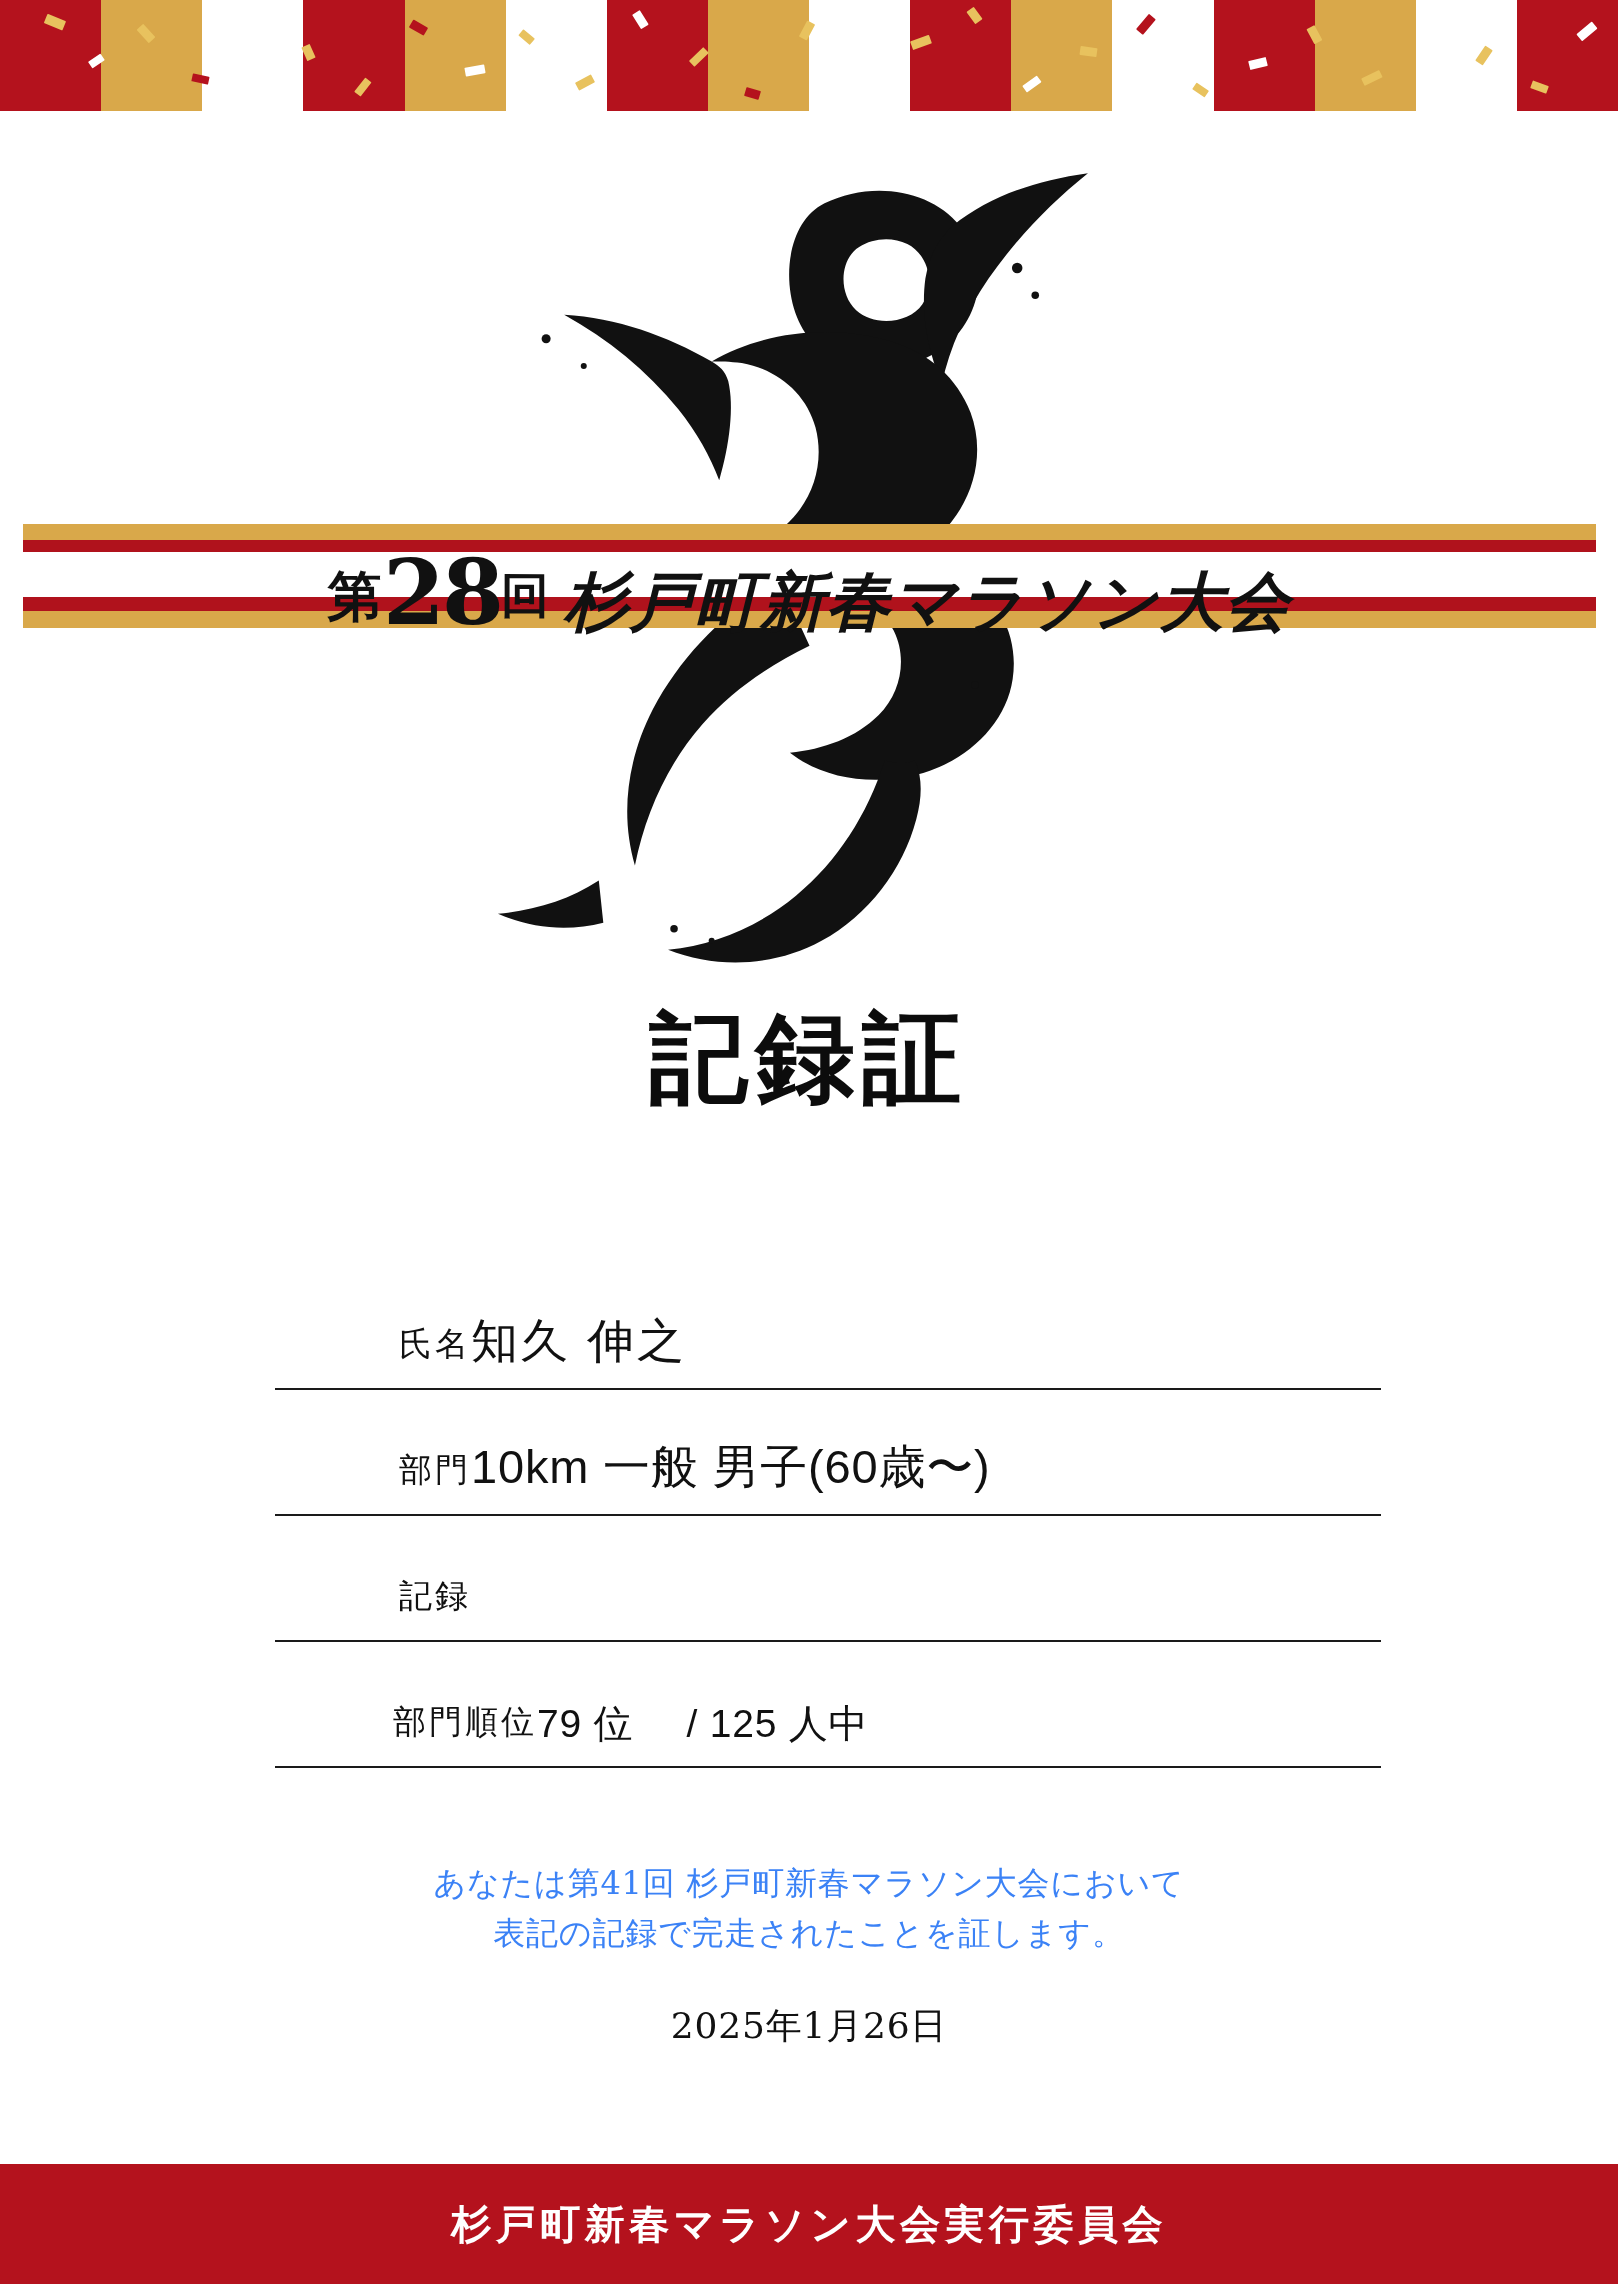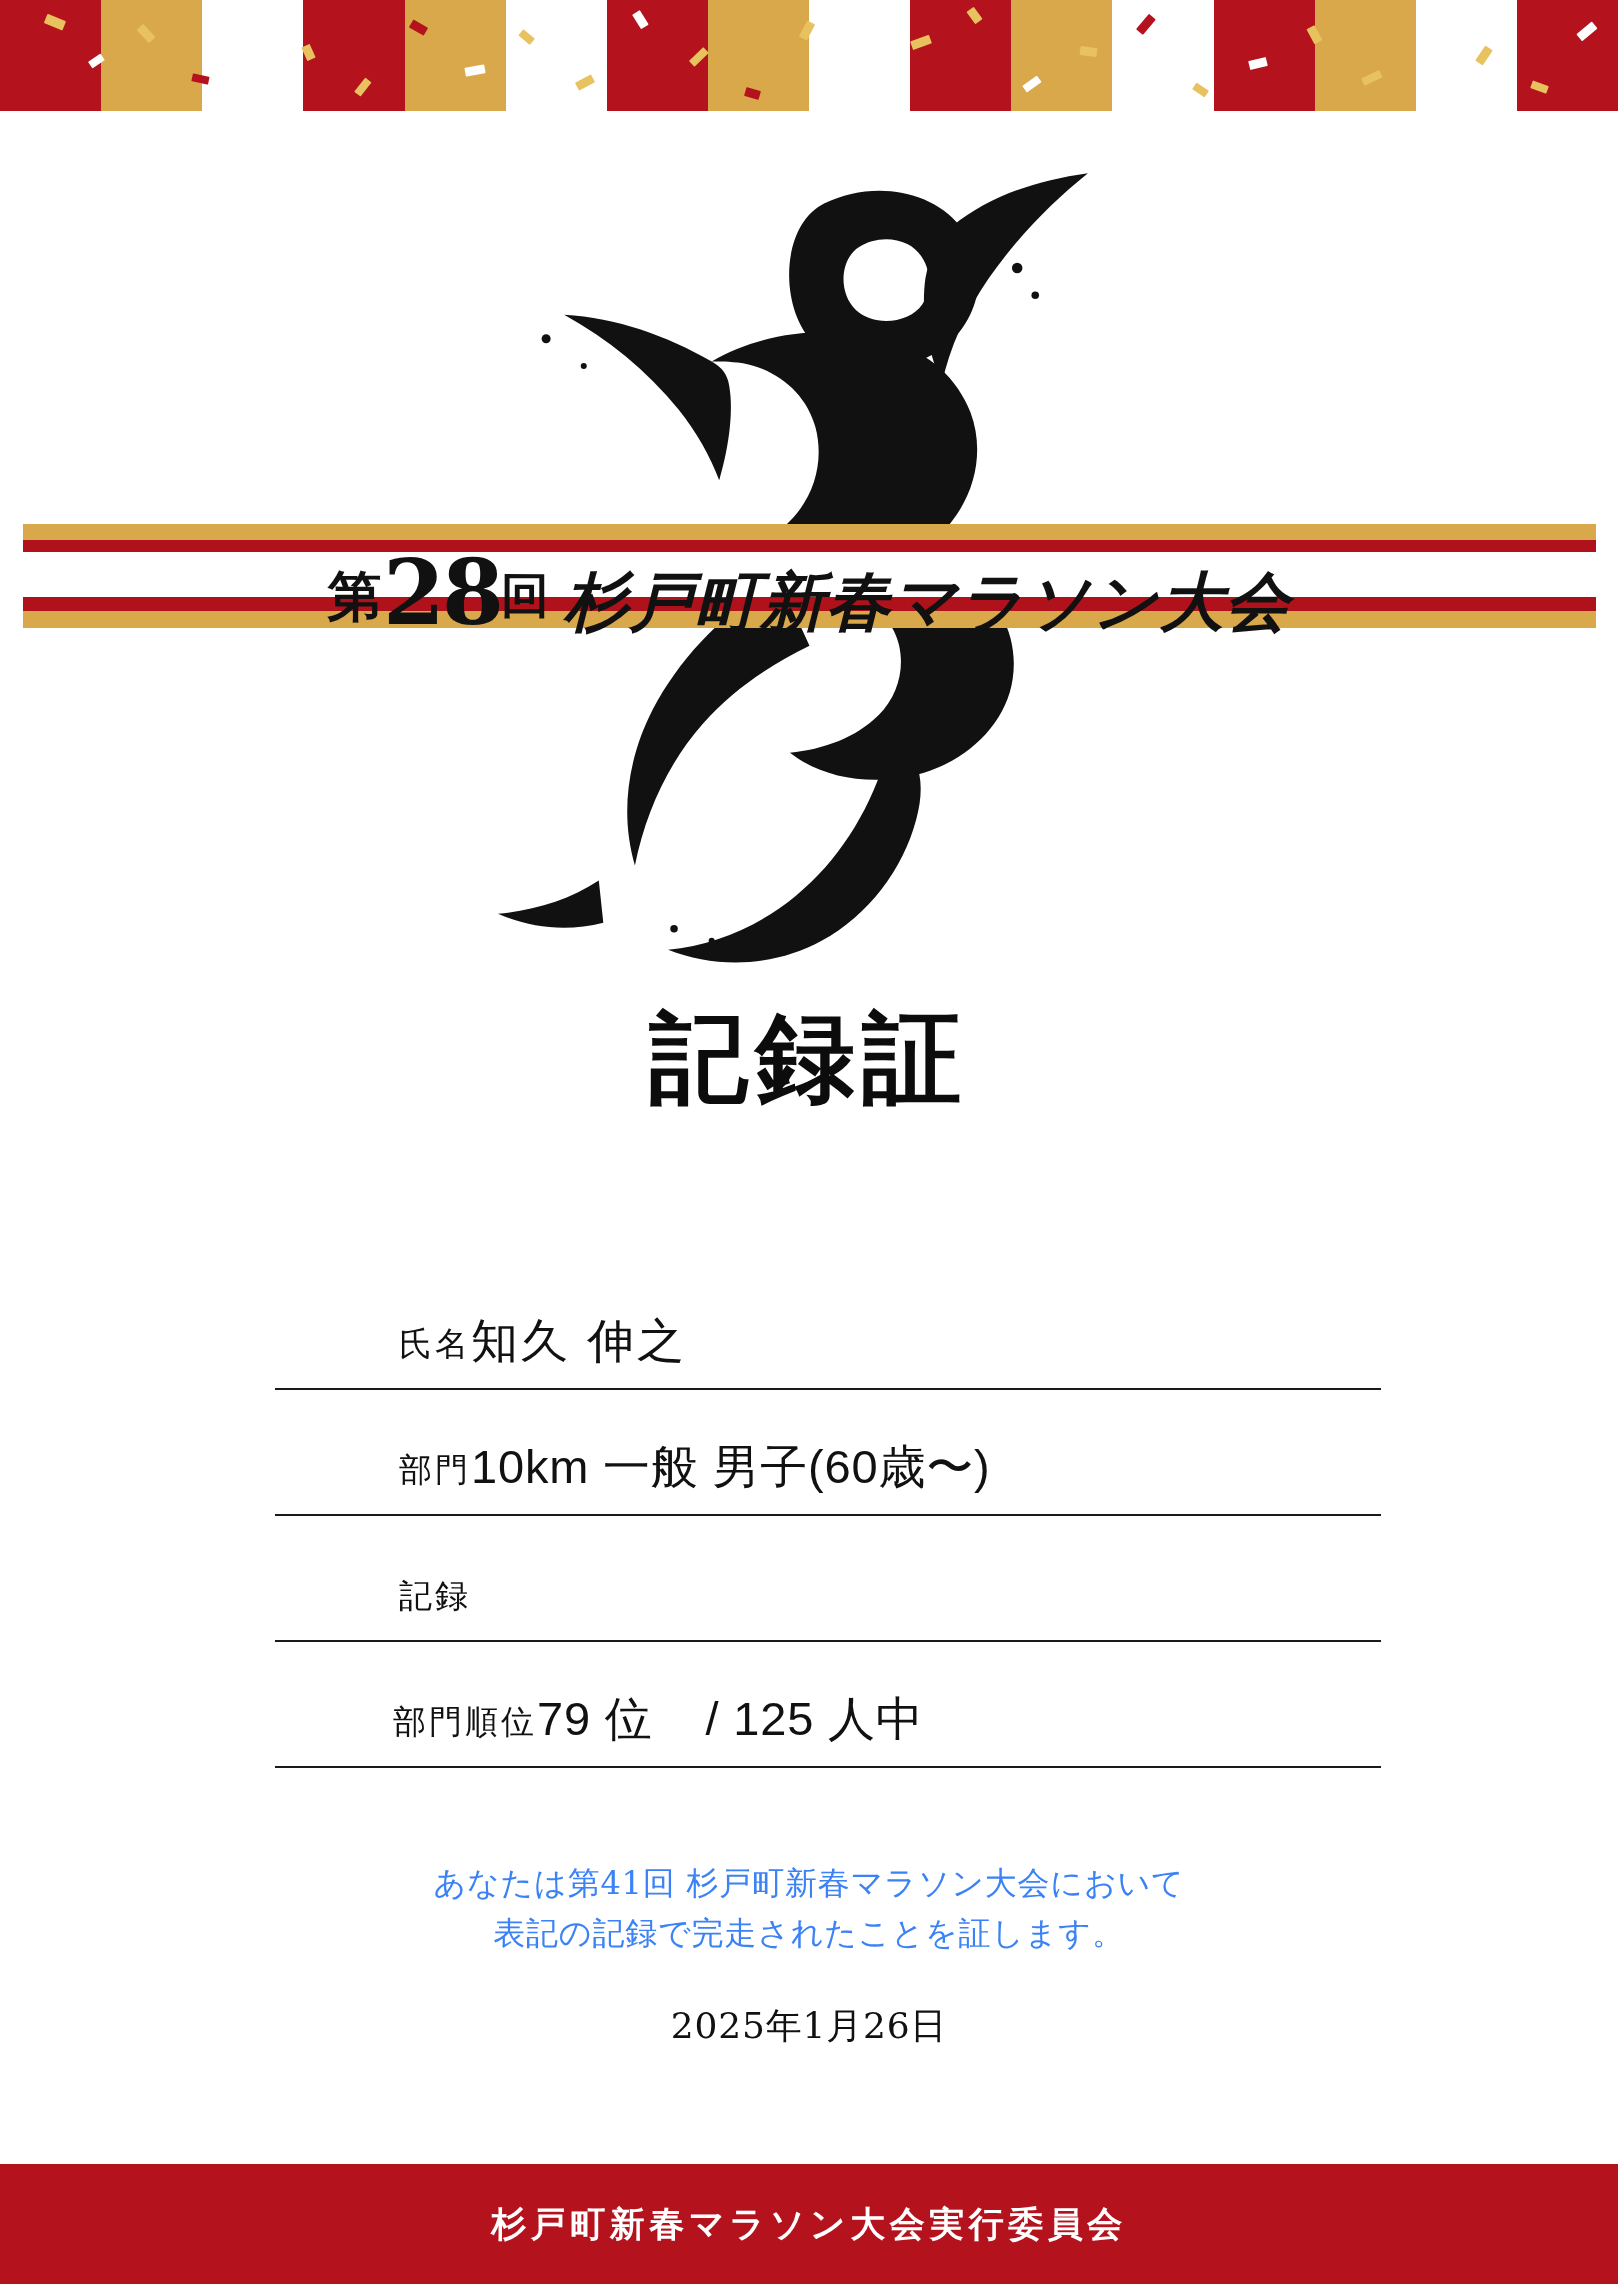--- a/index.html
+++ b/index.html
@@ -152,21 +152,21 @@
   .field-value.name {
     letter-spacing: 3px;
   }
   .rank-row .field-label {
     width: 218px;
     flex: 0 0 218px;
     margin-left: 44px;
   }
   .rank-value {
     font-family: "Liberation Sans", sans-serif;
-    font-size: 47px;
+    font-size: 39px;
     letter-spacing: 0.8px;
     padding-bottom: 4.5px;
     white-space: nowrap;
   }
   .rank-sep {
     display: inline-block;
     width: 53px;
   }
 
   
@@ -203,21 +203,21 @@
     height: 120px;
     background: #b4121d;
     display: flex;
     align-items: center;
     justify-content: center;
   }
   .footer-text {
     color: #ffffff;
     font-family: Liberation Sans, sans-serif;
     font-weight: bold;
-    font-size: 35px;
+    font-size: 40px;
     letter-spacing: 4.5px;
   }
 </style>
 </head>
 <body>
 
 <div class="top-banner">
   <div class="stripes">
     <div class="stripe" style="background:#b4121d"></div>
     <div class="stripe" style="background:#d9a84a"></div>

